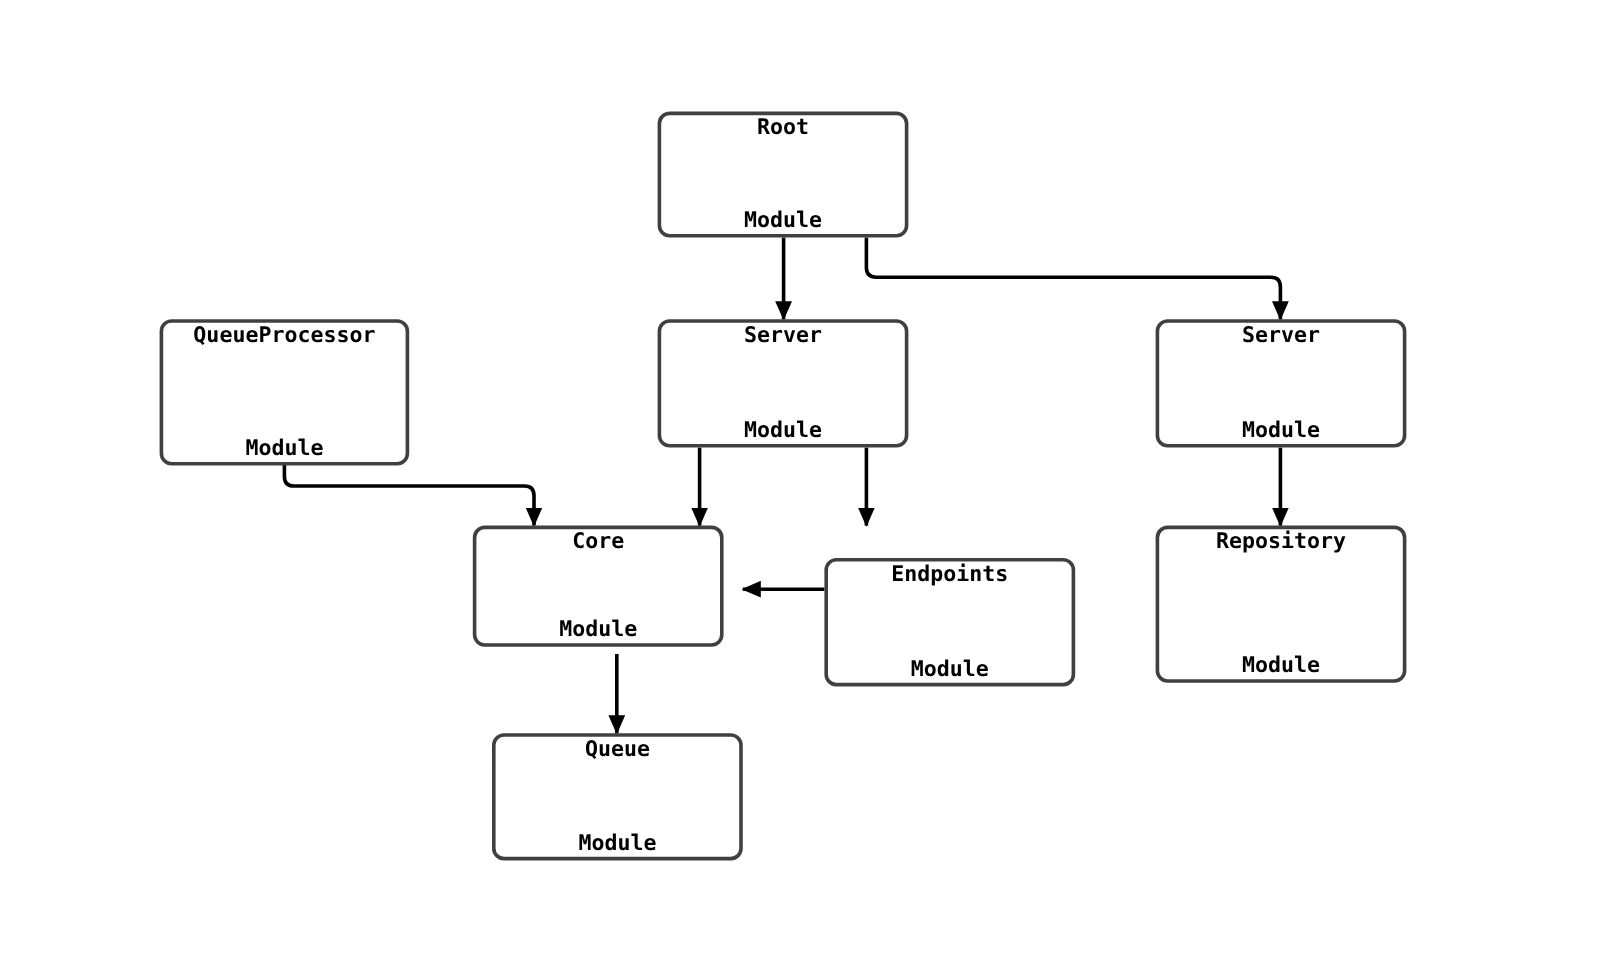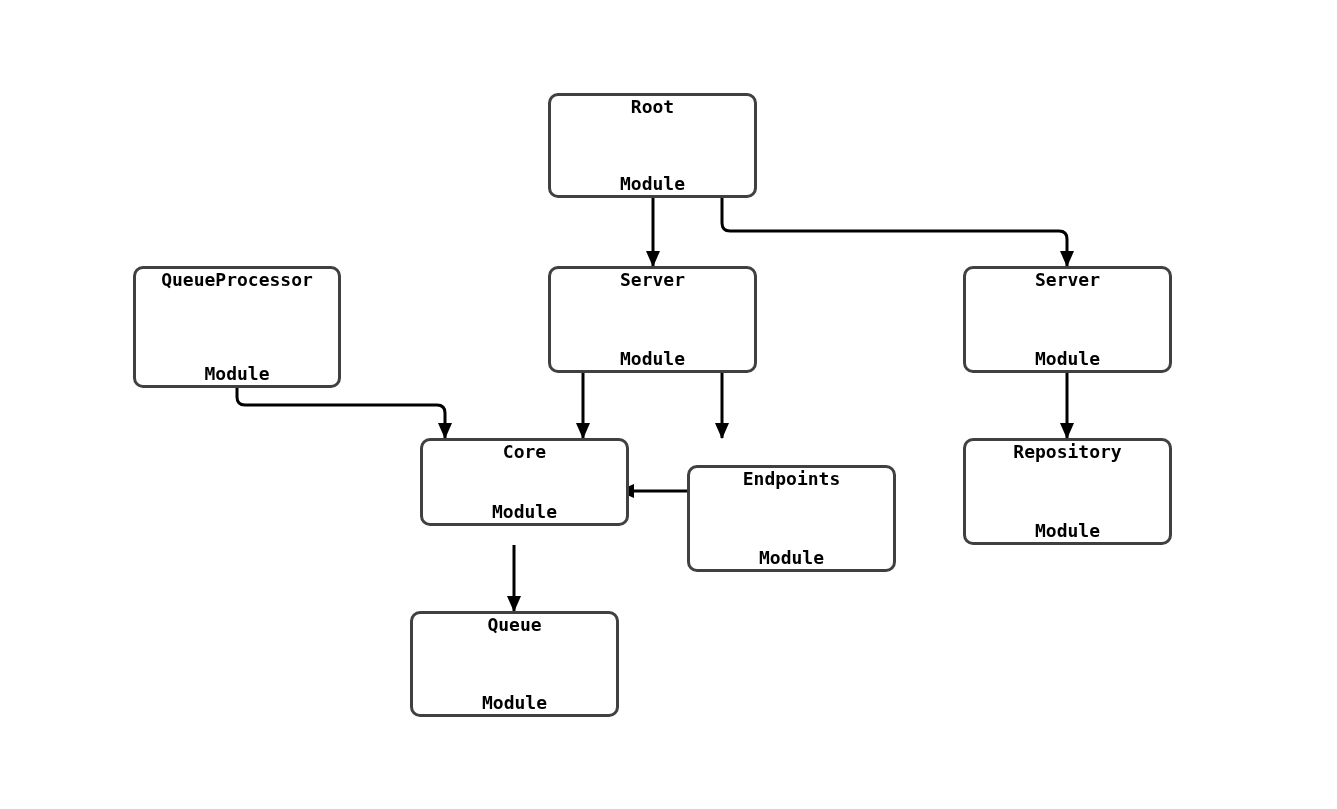--- a/index.html
+++ b/index.html
@@ -76,29 +76,29 @@
         <div>Module</div>
       </div>
       <div class="node" style="left: 548px; top: 266px; width: 209px; height: 107px;">
         <div>Server</div>
         <div>Module</div>
       </div>
       <div class="node" style="left: 963px; top: 266px; width: 209px; height: 107px;">
         <div>Server</div>
         <div>Module</div>
       </div>
-      <div class="node" style="left: 420px; top: 438px; width: 209px; height: 88px;">
+      <div class="node" style="left: 394px; top: 438px; width: 209px; height: 101px;">
         <div>Core</div>
         <div>Module</div>
       </div>
       <div class="node" style="left: 687px; top: 438px; width: 209px; height: 107px; margin-top: 27px;">
         <div>Endpoints</div>
         <div>Module</div>
       </div>
-      <div class="node" style="left: 963px; top: 438px; width: 209px; height: 107px;">
+      <div class="node" style="left: 963px; top: 438px; width: 209px; height: 131px;">
         <div>Repository</div>
         <div>Module</div>
       </div>
       <div class="node" style="left: 410px; top: 611px; width: 209px; height: 106px;">
         <div>Queue</div>
         <div>Module</div>
       </div>
     </div>
 </div>
 

